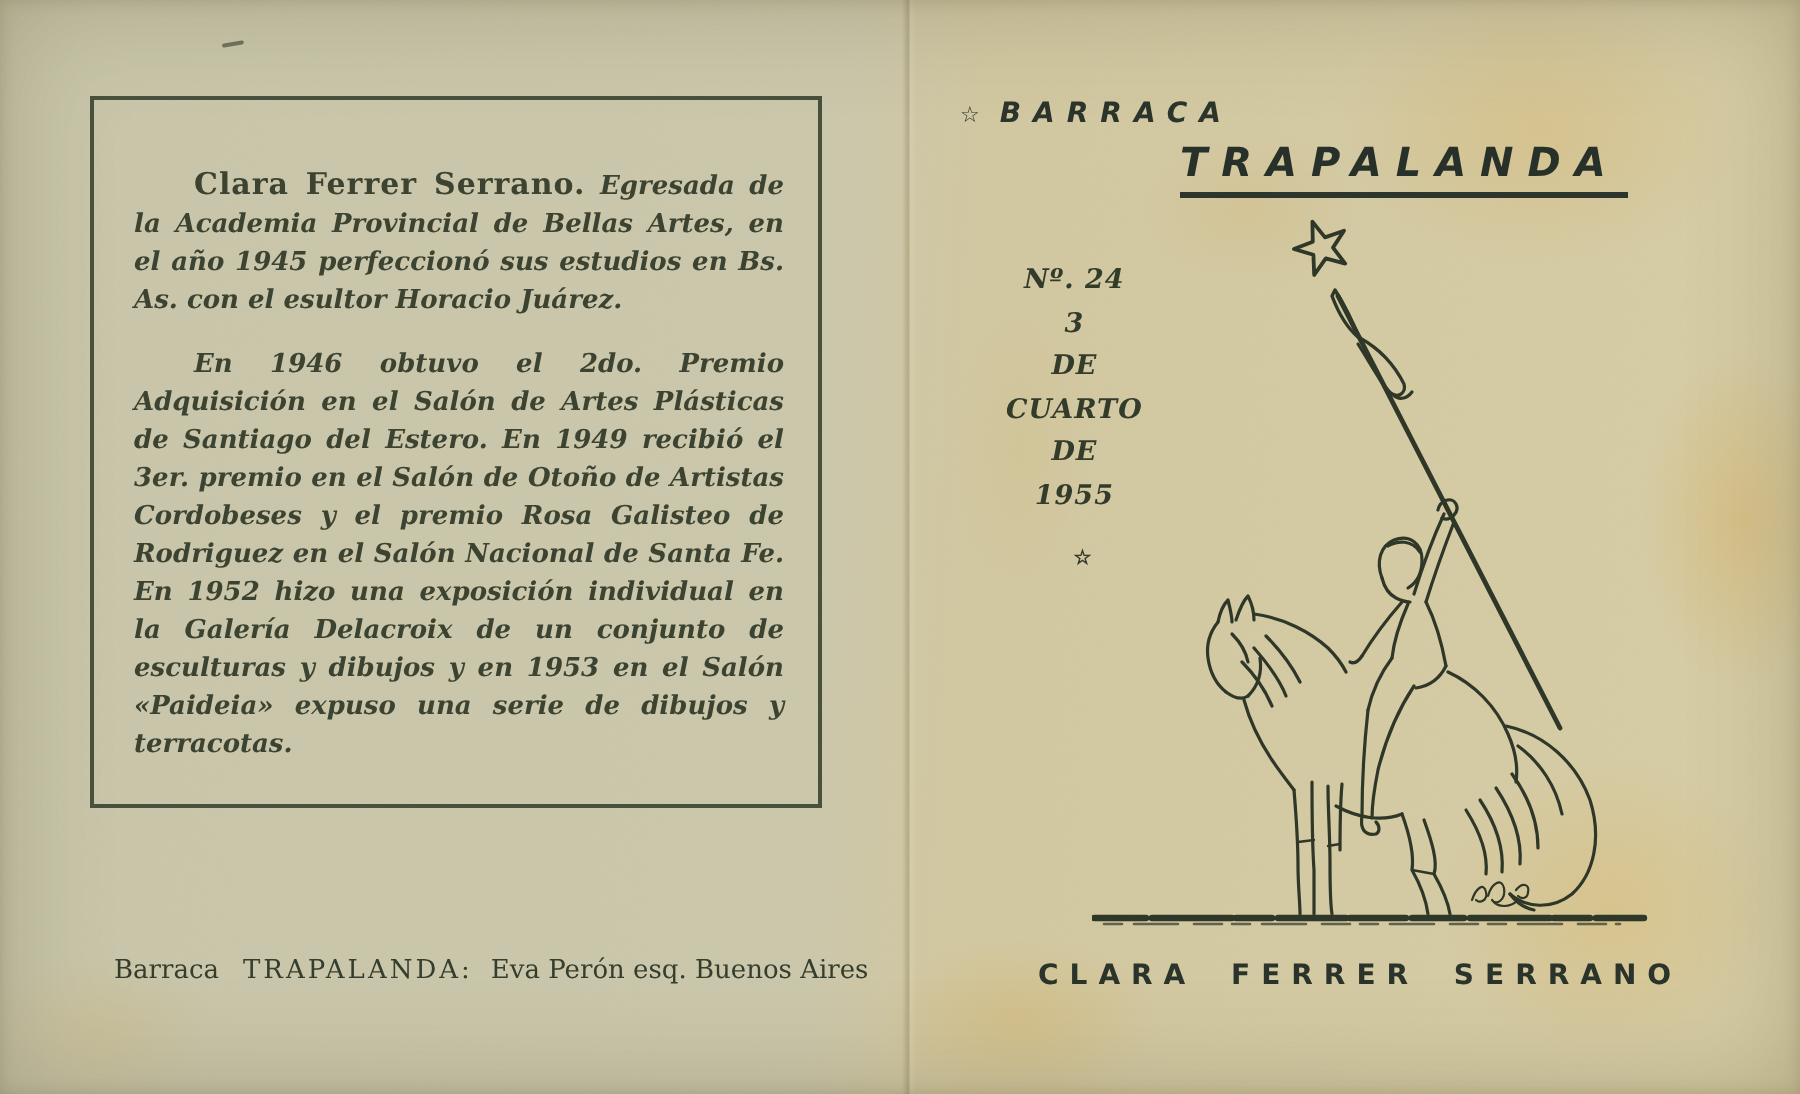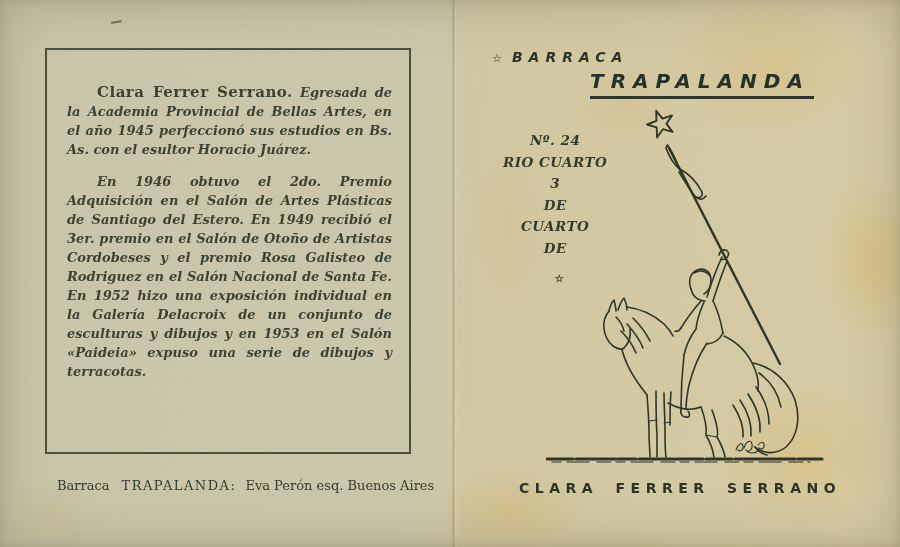--- a/index.html
+++ b/index.html
@@ -17,30 +17,30 @@
   .s4 { left:410px; top:450px; width:200px; height:120px; background:radial-gradient(closest-side, rgba(215,170,75,.25), rgba(215,170,75,0) 70%); }
   .s5 { left:545px; top:50px; width:160px; height:110px; background:radial-gradient(closest-side, rgba(210,170,90,.16), rgba(210,170,90,0) 70%); }
   .s6 { left:-30px; top:460px; width:160px; height:110px; background:radial-gradient(closest-side, rgba(205,170,90,.18), rgba(205,170,90,0) 70%); }
   .s7 { left:460px; top:110px; width:100px; height:230px; background:radial-gradient(closest-side, rgba(205,175,95,.12), rgba(205,175,95,0) 70%); }
   .fold { position:absolute; left:451px; top:0; width:7px; height:100%; pointer-events:none;
     background: linear-gradient(90deg, rgba(0,0,0,0), rgba(115,105,72,.30) 45%, rgba(235,225,185,.25) 62%, rgba(0,0,0,0)); }
   .stray { position:absolute; left:111px; top:21px; width:11px; height:2px; background:#5a5c48;
     transform:rotate(-10deg); opacity:.8; border-radius:1px; }
 
   
-  .bio-box { position:absolute; left:45px; top:48px; width:366px; height:406px; box-sizing:border-box;
+  .bio-box { position:absolute; left:45px; top:48px; width:366px; height:356px; box-sizing:border-box;
     border:2px solid #49513c; padding:33px 17px 0 20px; }
   .bio-box p { margin:0 0 13px; font-style:italic; font-weight:bold; font-size:13px; line-height:19px;
     text-align:justify; text-indent:30px; color:#3c4330; }
   .lead { font-style:normal; font-size:15px; letter-spacing:.5px; }
   .address { position:absolute; left:57px; top:478px; font-size:13px; color:#353d2c; white-space:nowrap; }
   .address .brand { letter-spacing:1.5px; margin:0 9px 0 12px; }
 
   
-  .hdr-line1 { position:absolute; left:492px; top:49px; font-family:"DejaVu Sans", sans-serif;
+  .hdr-line1 { position:absolute; left:480px; top:49px; font-family:"DejaVu Sans", sans-serif;
     font-style:italic; font-weight:bold; font-size:14px; letter-spacing:6px; color:#2b352c; white-space:nowrap; }
   .hdr-star { font-size:11px; margin-right:10px; letter-spacing:0; font-style:normal; }
   .hdr-line2 { position:absolute; left:590px; top:69px; font-family:"DejaVu Sans", sans-serif;
     font-style:italic; font-weight:bold; font-size:20px; letter-spacing:7px; color:#27312a;
     border-bottom:3px solid #2c362c; padding:0 4px 3px 0; white-space:nowrap; }
   .issue { position:absolute; left:503px; top:132px; font-style:italic; font-weight:bold;
     font-size:13.5px; color:#333b2a;text-align:center; }
   .issue .iss-line { height:21.5px; letter-spacing:.5px; }
   .issue-star { margin:12px 0 0 8px; font-size:10px; font-style:normal; }
   .artwork { position:absolute; left:546px; top:103px; }
@@ -80,25 +80,25 @@
     <span>Barraca</span><span class="brand">TRAPALANDA:</span><span>Eva Perón esq. Buenos Aires</span>
   </div>
 
   <div class="hdr-line1">
     <span class="hdr-star">☆</span><span>BARRACA</span>
   </div>
   <div class="hdr-line2">TRAPALANDA</div>
 
   <div class="issue">
     <div class="iss-line">Nº. 24</div>
-    <div class="iss-line">RIO CUARTO</div>
     <div class="iss-line">3</div>
     <div class="iss-line">DE</div>
     <div class="iss-line">CUARTO</div>
     <div class="iss-line">DE</div>
+    <div class="iss-line">1955</div>
     <div class="issue-star">☆</div>
   </div>
 
   <svg class="artwork" width="286" height="366" viewBox="-14 0 286 366" xmlns="http://www.w3.org/2000/svg" fill="none" stroke="#2e3728" stroke-width="1.6" stroke-linecap="round" stroke-linejoin="round">
     <g>
       <path stroke-width="1.9" d="M96.2,7.8 L102.5,15.7 L112,12.4 L106.5,20.8 L112.6,28.8 L102.9,26.2 L97.1,34.5 L96.7,24.4 L87,21.5 L96.4,17.9 Z"></path>
     </g>
     <g>
       <path stroke-width="2.4" d="M109,45 L220,261"></path>
       <path stroke-width="1.7" d="M107.5,42 C112,49 116,57 119.5,66 C113.5,61 109,53 106,45 Z"></path>

